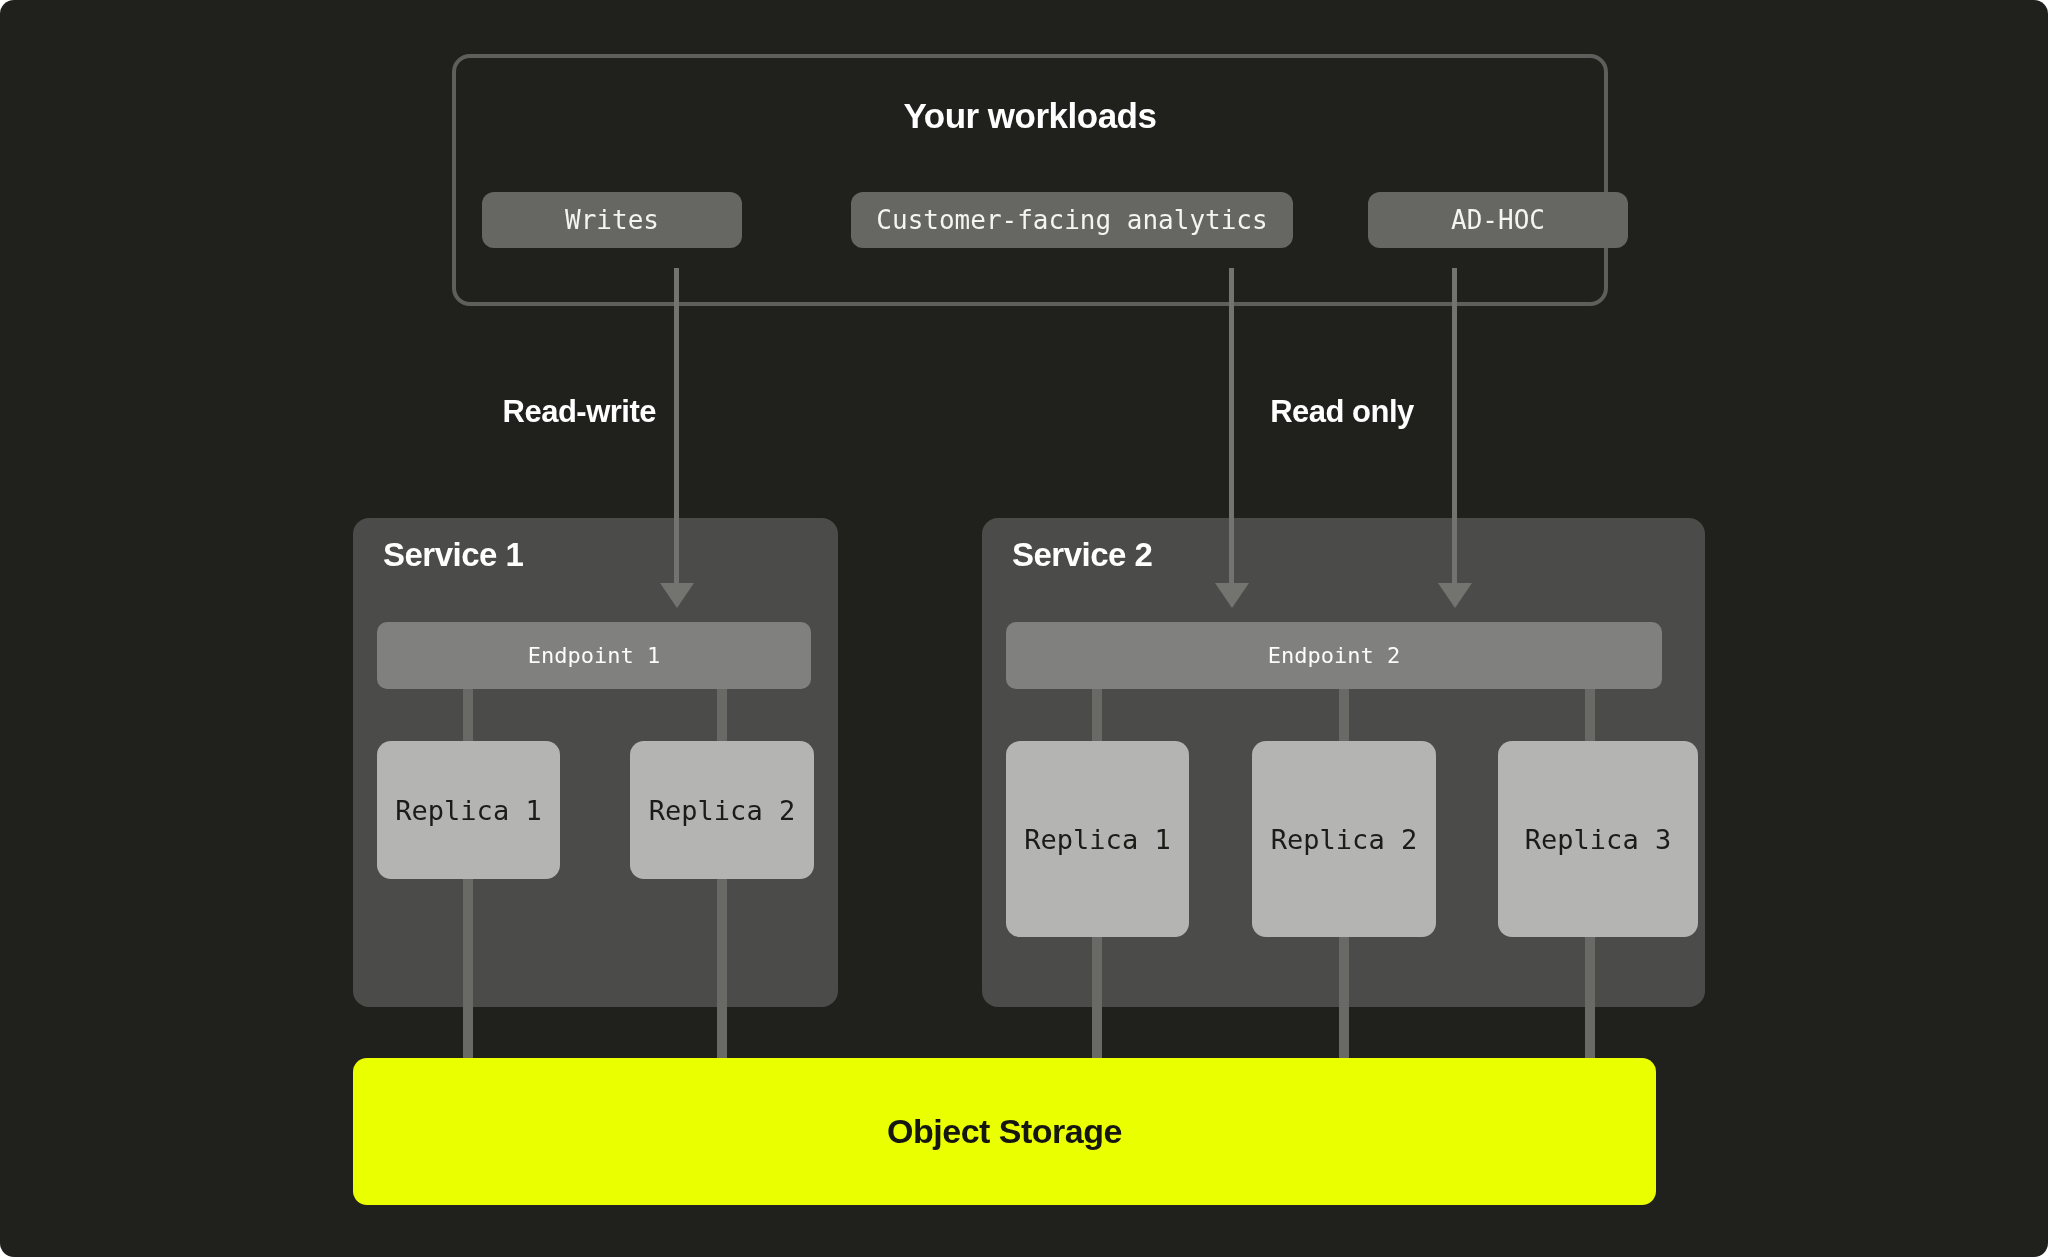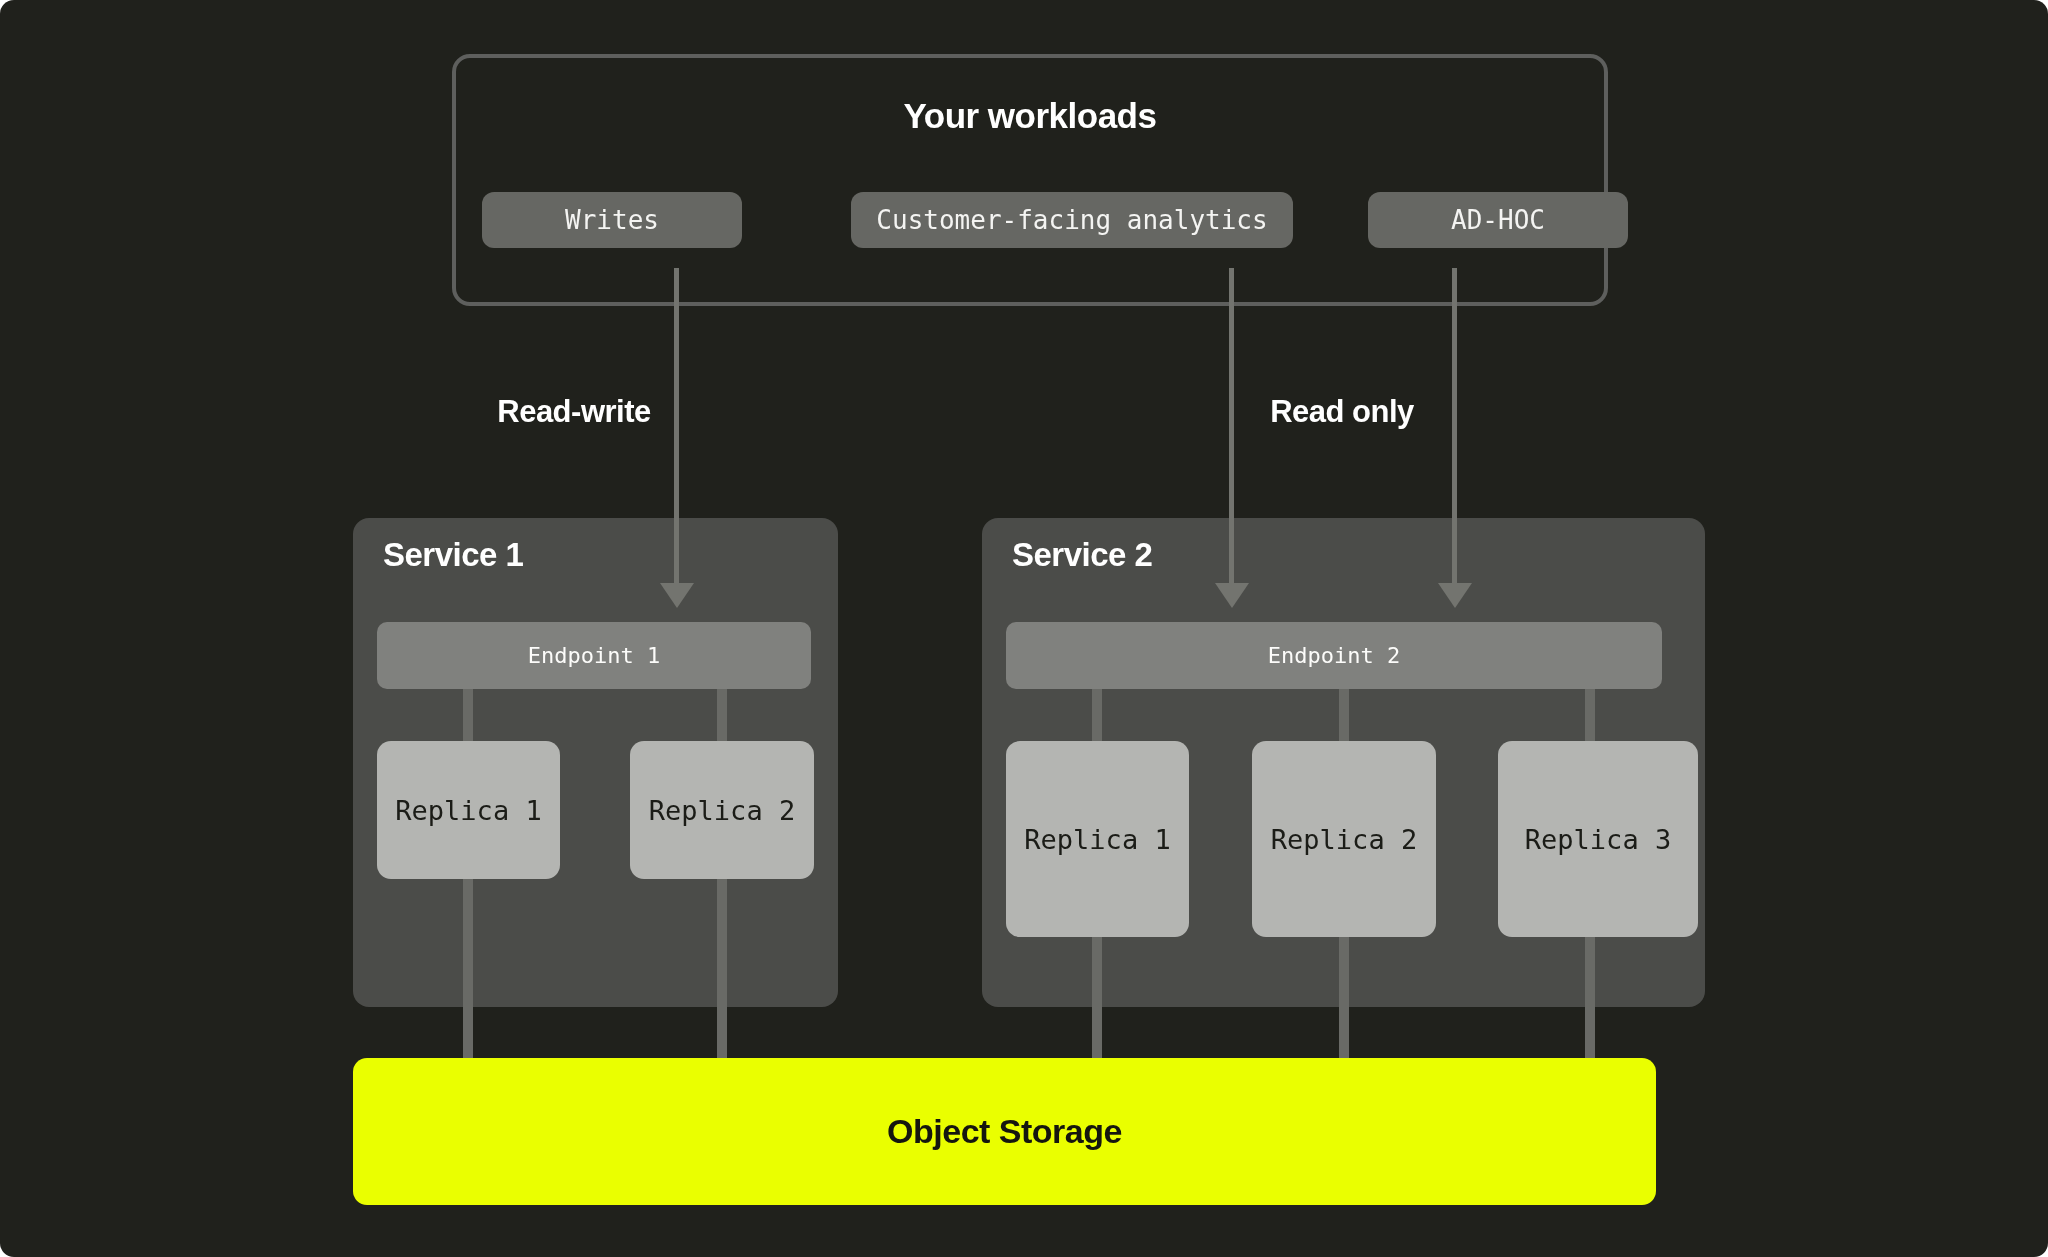--- a/index.html
+++ b/index.html
@@ -34,21 +34,21 @@
   .aline-2{left:1229px;}
   .aline-3{left:1452px;}
   .ahead{width:0;height:0;top:583px;z-index:2;
          border-left:17px solid transparent;border-right:17px solid transparent;
          border-top:25px solid var(--arrow);}
   .ahead-1{left:660px;}
   .ahead-2{left:1215px;}
   .ahead-3{left:1438px;}
 
   .flow-label{top:394px;color:var(--text-light);font-size:31px;font-weight:bold;letter-spacing:-0.5px;z-index:3;}
-  .flow-readwrite{left:492px;width:164px;text-align:center;}
+  .flow-readwrite{left:492px;width:164px;text-align:right;}
   .flow-readonly{left:1236px;width:212px;text-align:center;}
 
   
   .svc{top:518px;height:489px;background:var(--surface);border-radius:16px;z-index:1;}
   .svc-1{left:353px;width:485px;}
   .svc-2{left:982px;width:723px;}
   .svc-title{top:536px;color:var(--text-light);font-size:33px;font-weight:bold;letter-spacing:-0.5px;z-index:3;}
   .svc-title-1{left:383px;}
   .svc-title-2{left:1012px;}
 

